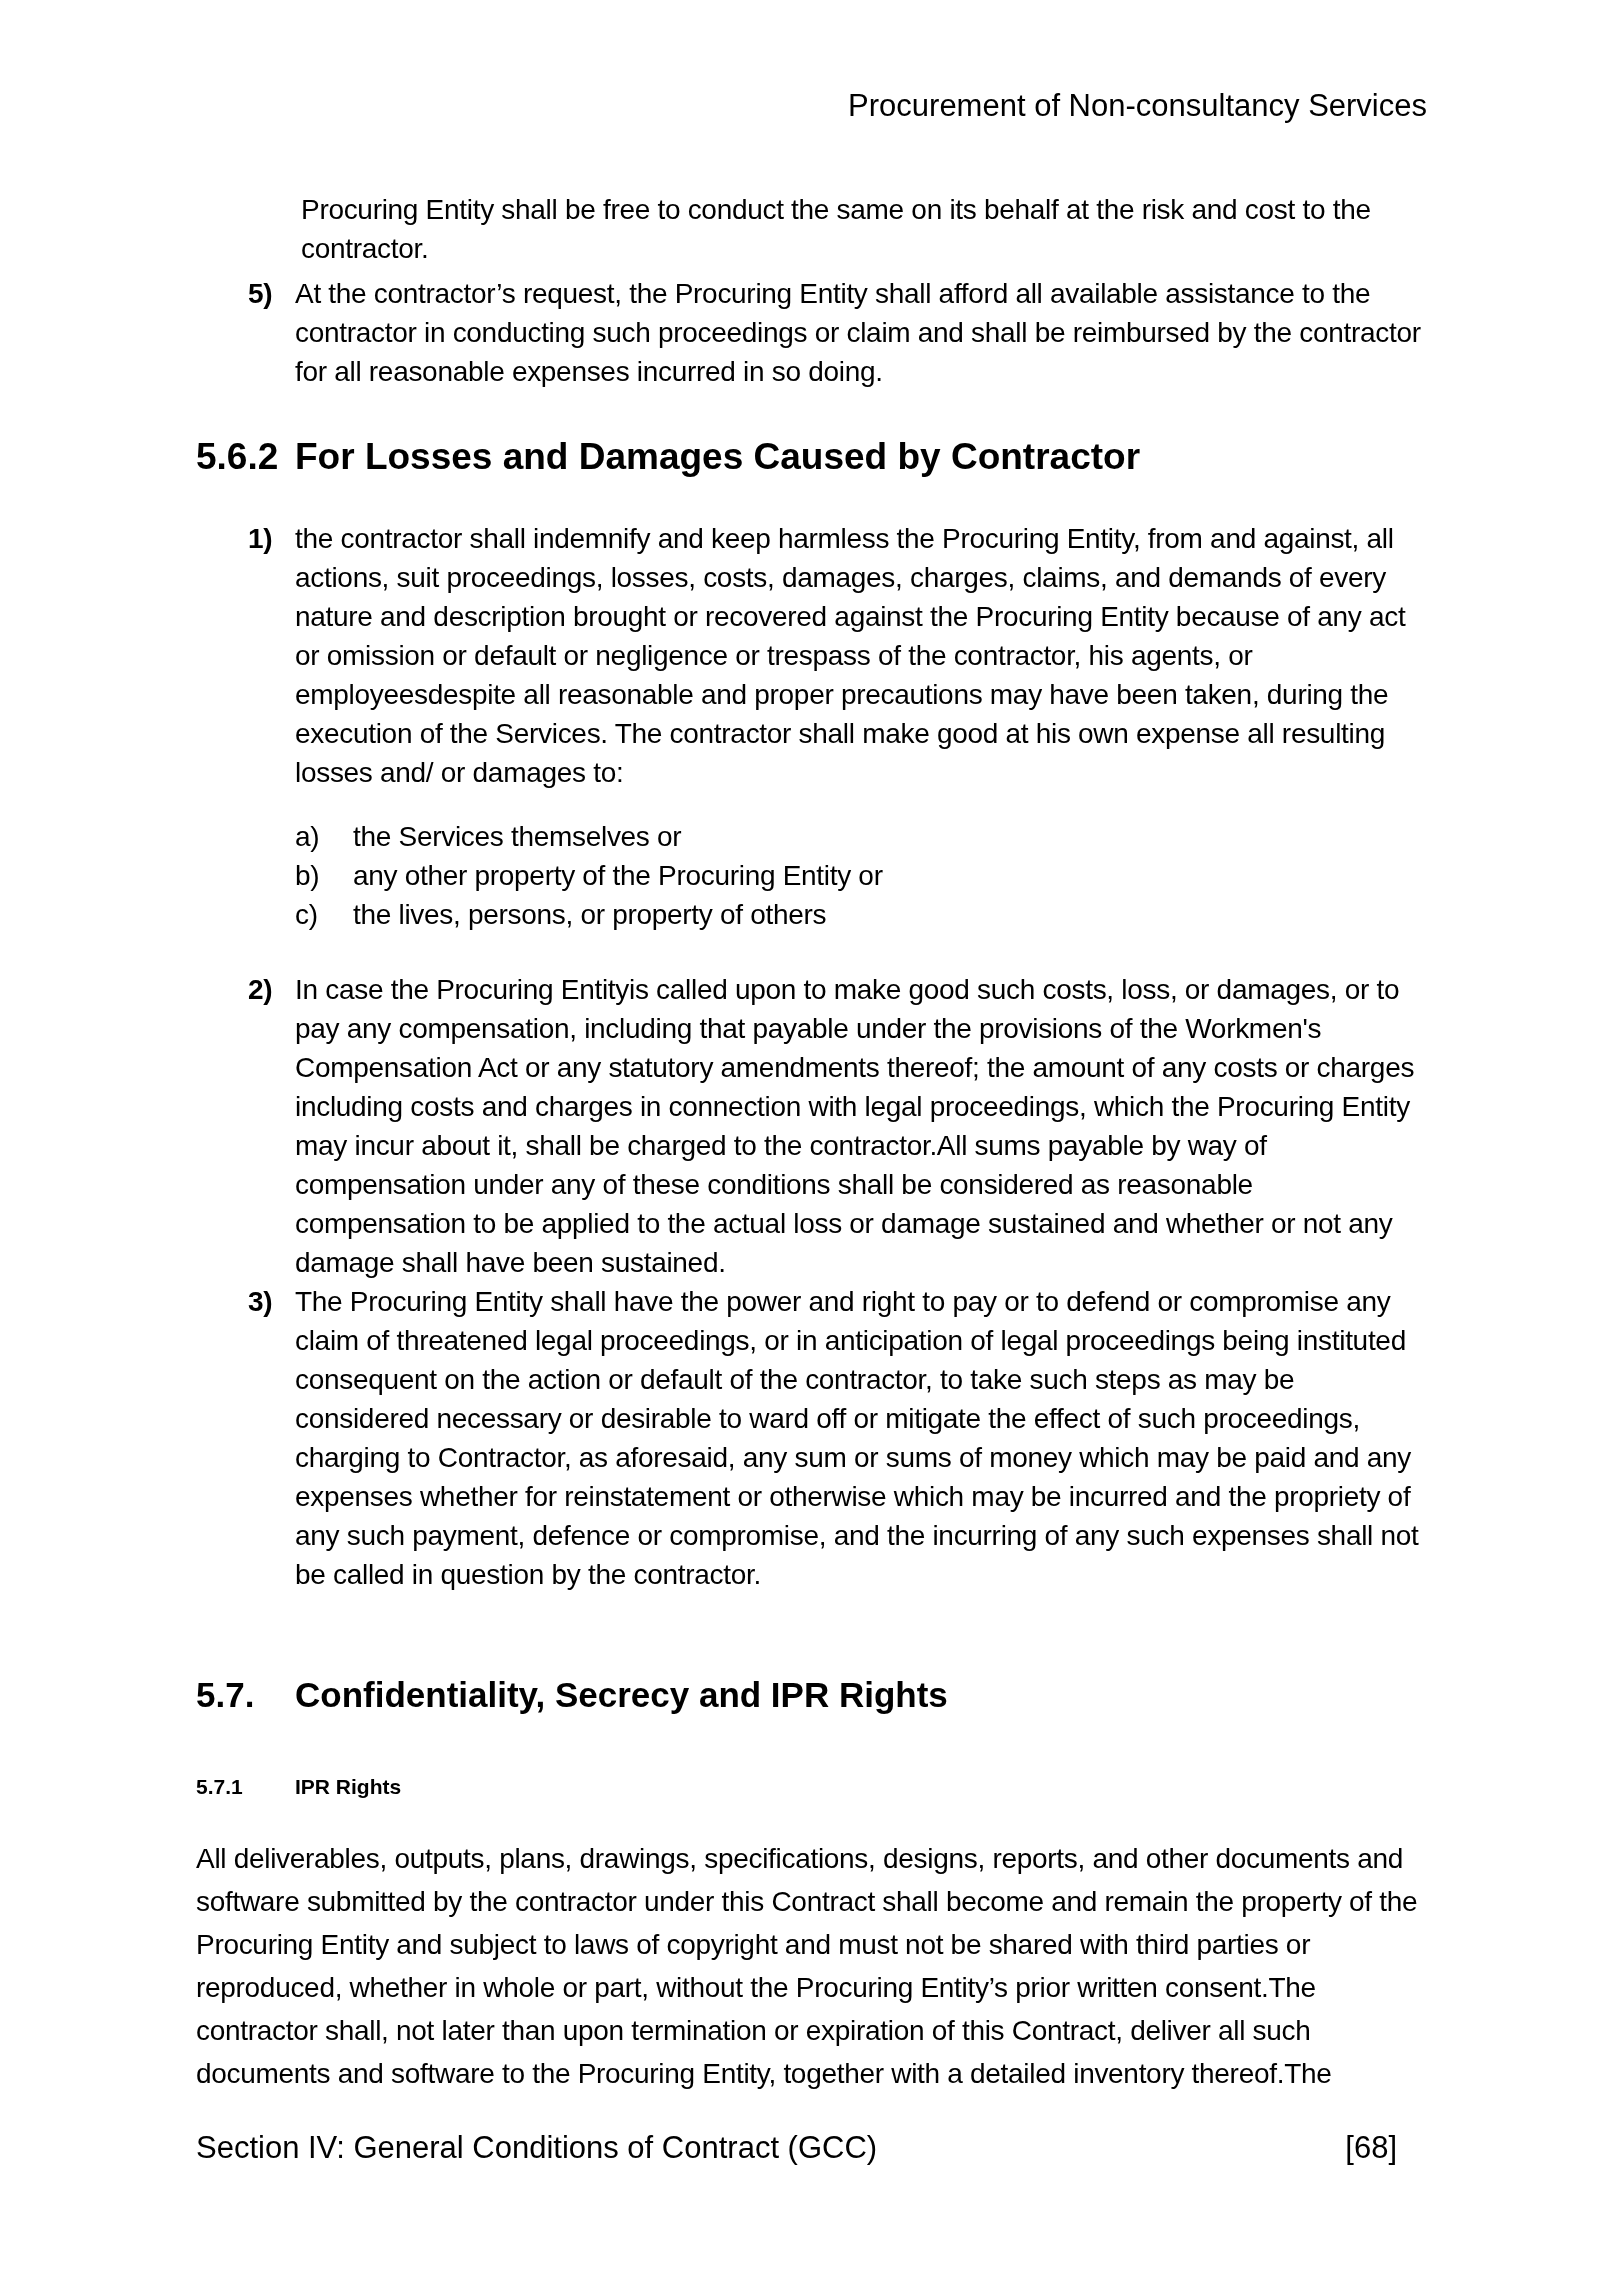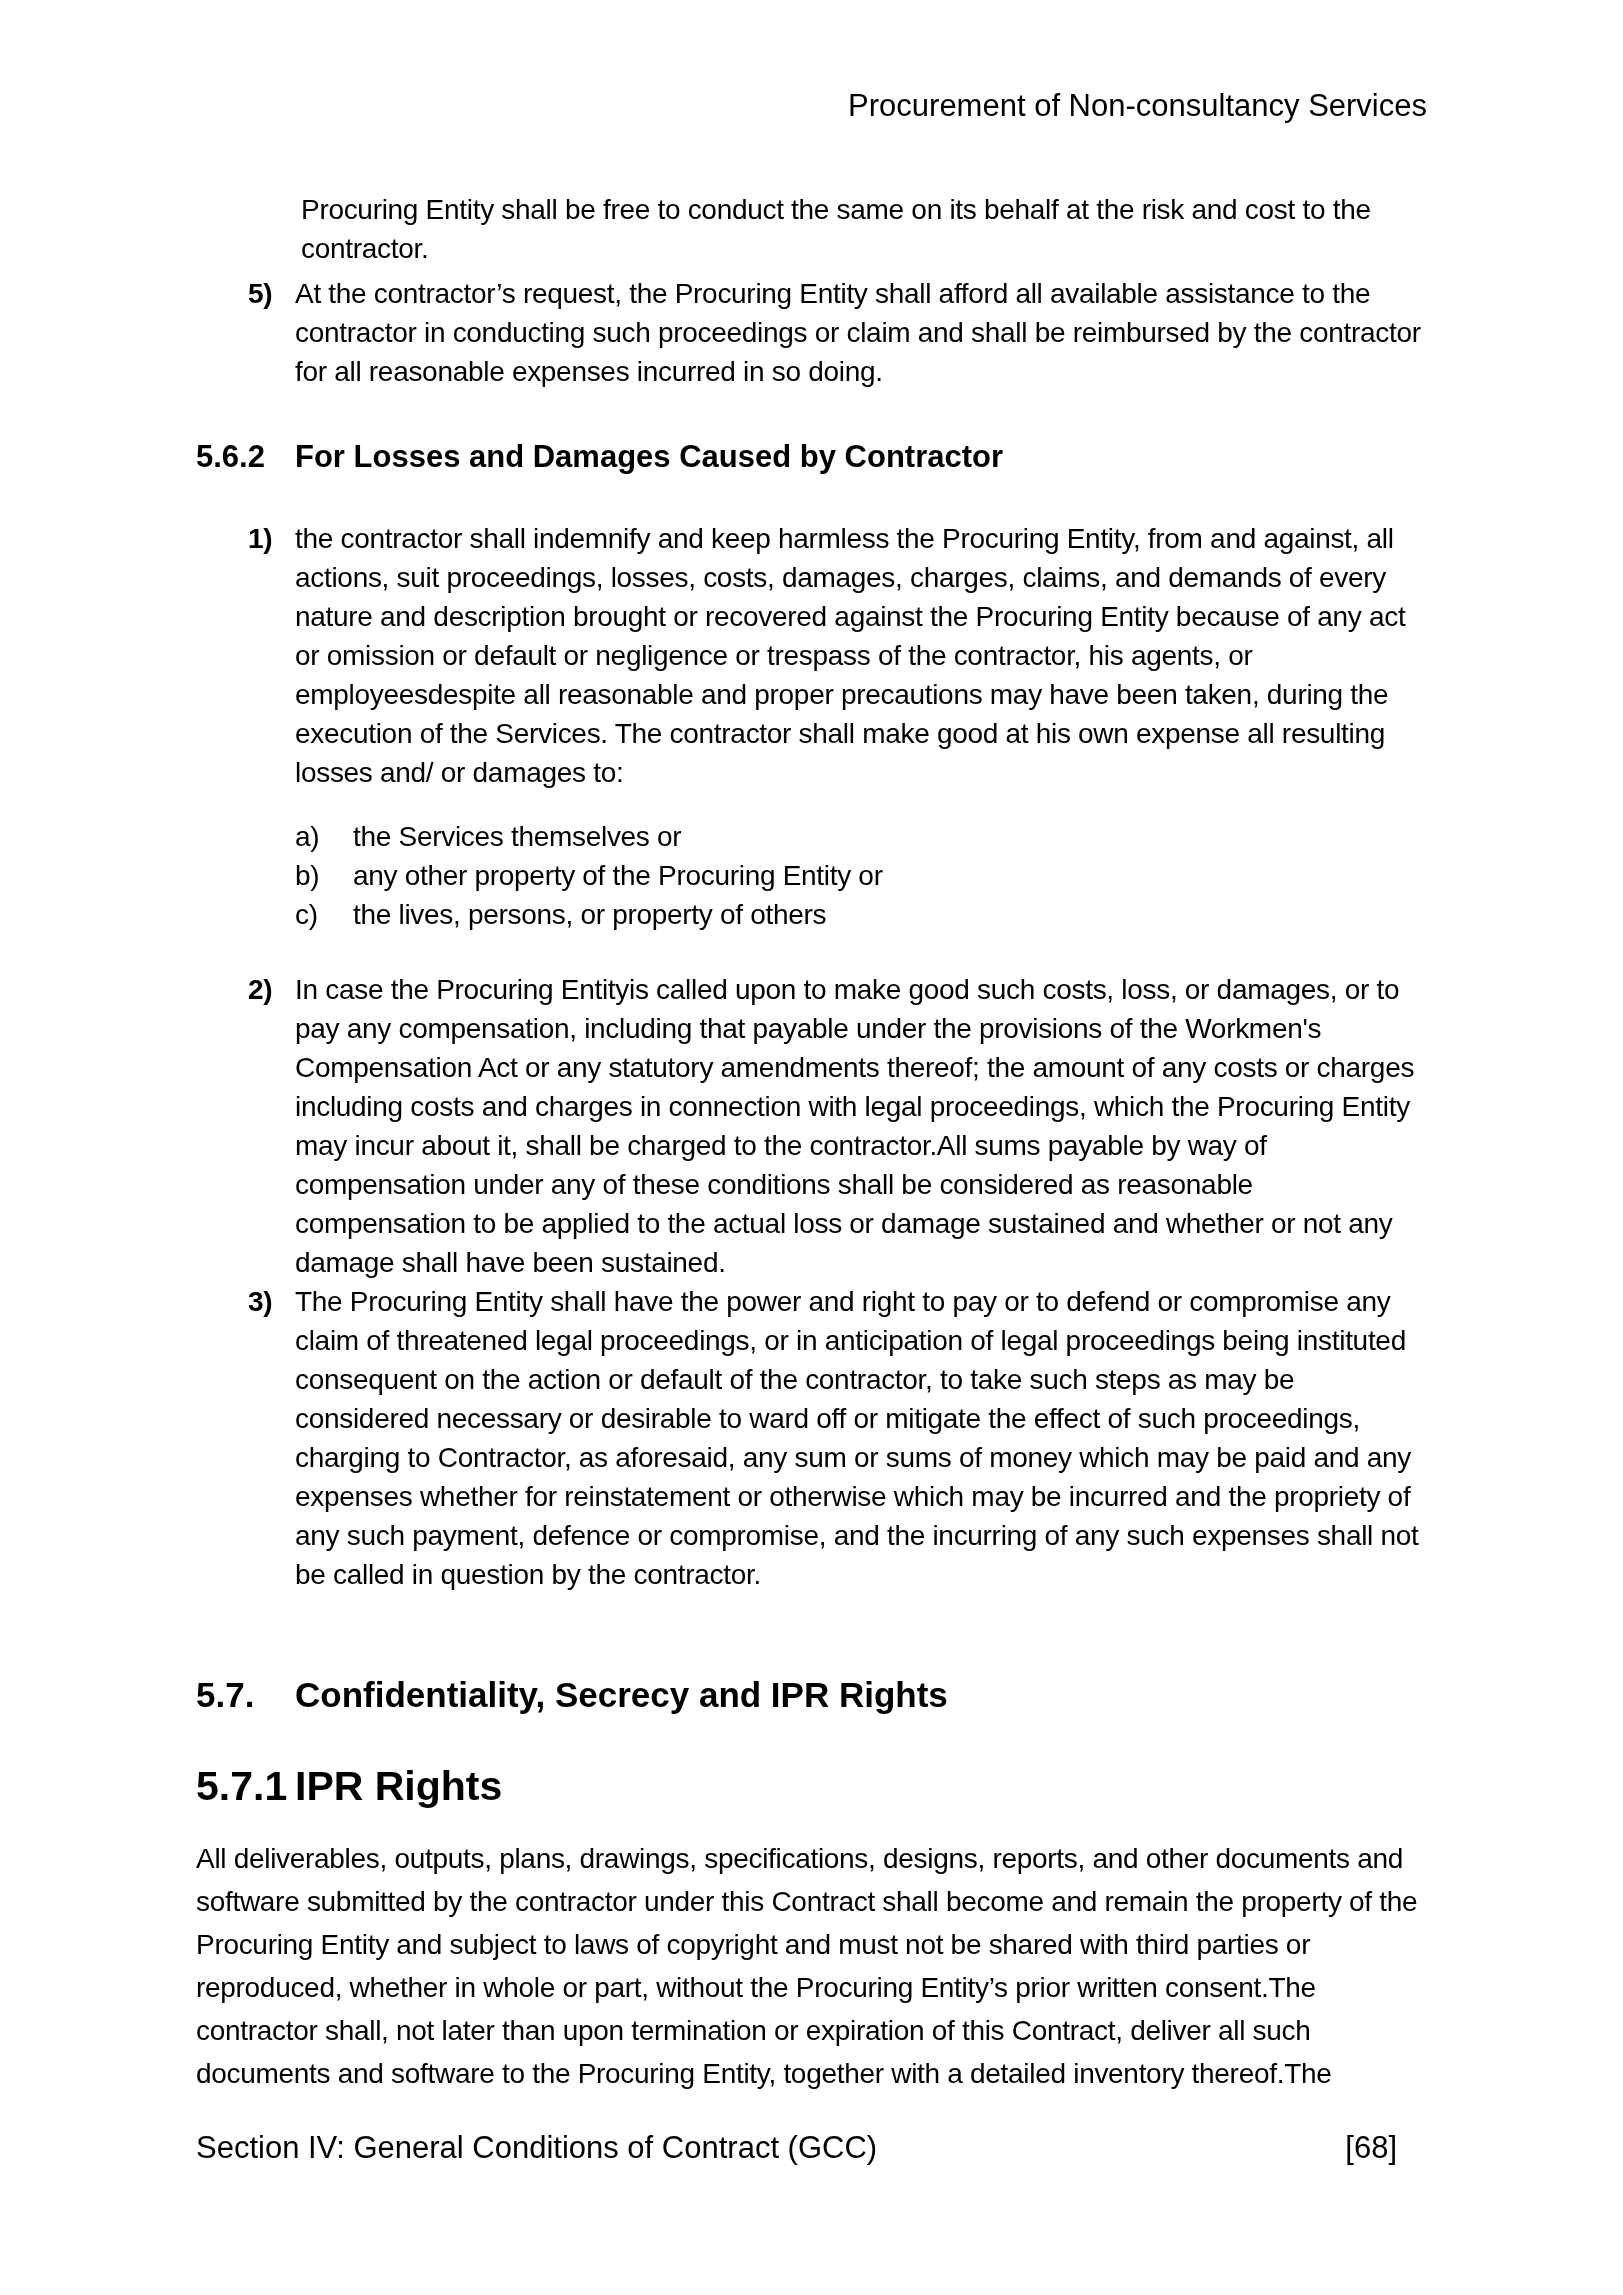--- a/index.html
+++ b/index.html
@@ -57,23 +57,23 @@
     position: relative;
     padding-left: 99px;
     font-weight: bold;
     letter-spacing: 0;
   }
   .heading .h-num {
     position: absolute;
     left: 0;
     top: 0;
   }
-  .heading-562 { margin-top: 45px; margin-bottom: 42px; font-size: 31px; line-height: 41px; }
+  .heading-562 { margin-top: 45px; margin-bottom: 42px; font-size: 37px; line-height: 41px; }
   .heading-57  { margin-top: 79px; font-size: 35px; line-height: 43px; }
-  .heading-571 { margin-top: 50px; font-size: 41px; line-height: 41px; }
+  .heading-571 { margin-top: 50px; font-size: 21px; line-height: 41px; }
   .full-para {
     margin: 30px 0 0 0;
     line-height: 43px;
   }
   .footer {
     position: absolute;
     top: 2129px;
     left: 196px;
     right: 196px;
     display: flex;

